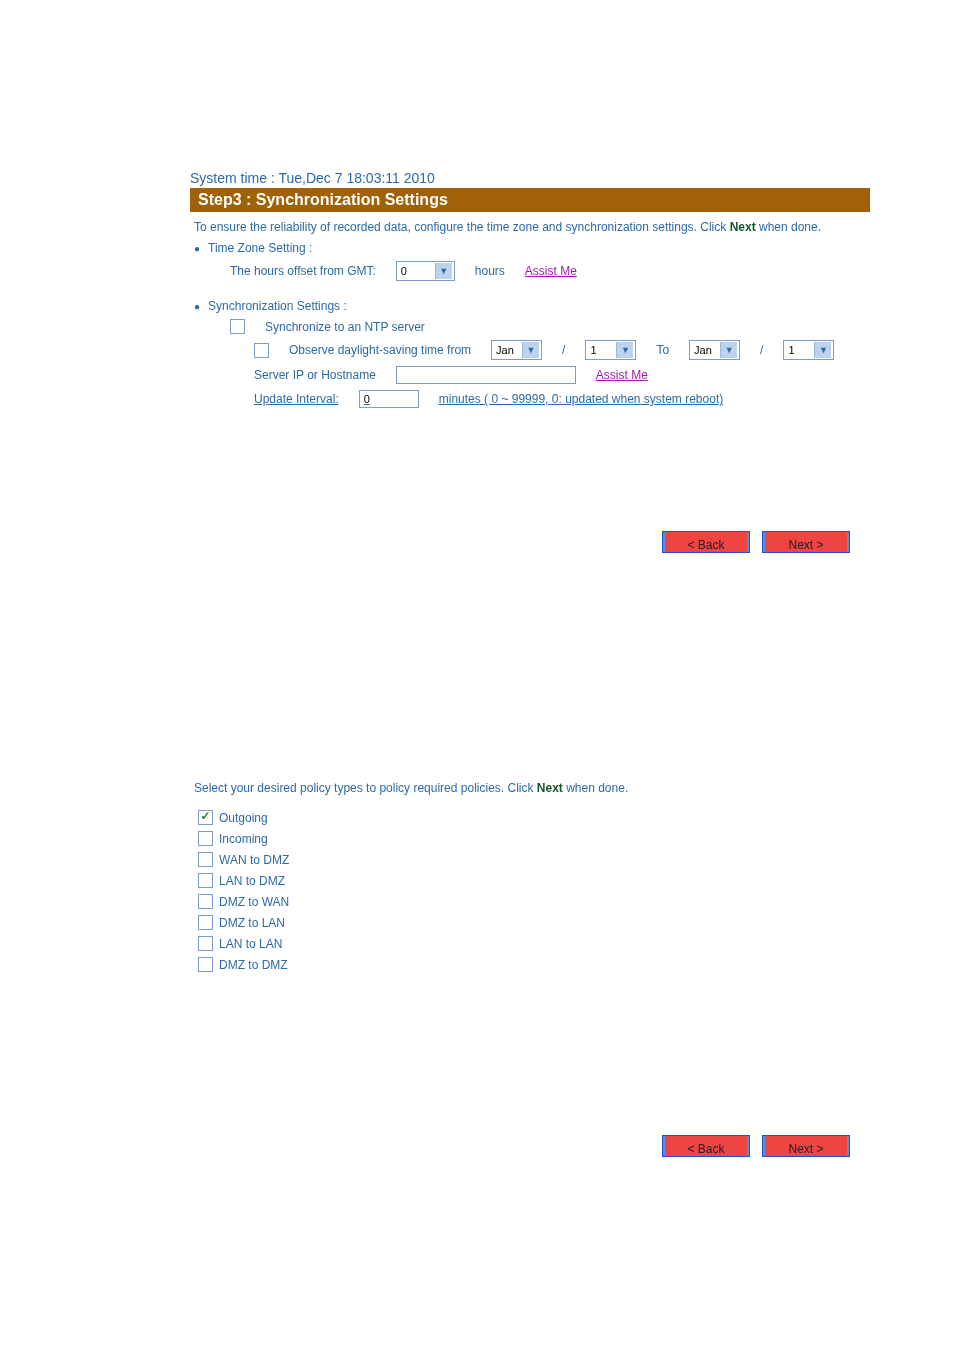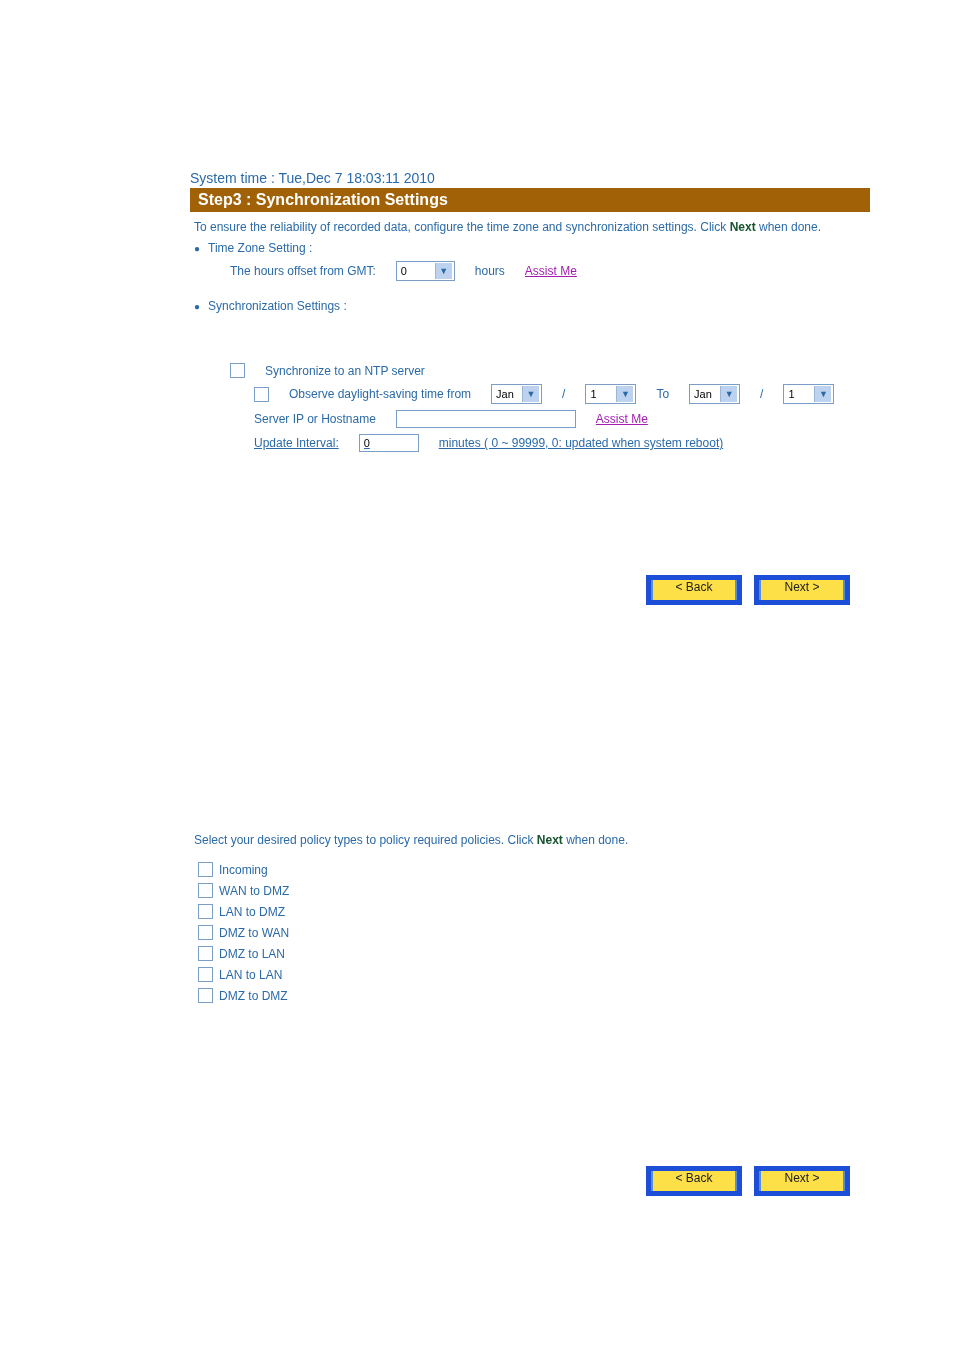--- a/index.html
+++ b/index.html
@@ -126,27 +126,27 @@
     padding: 120px 20px 20px 0;
     gap: 12px;
   }
   .nav-row2 {
     display: flex;
     justify-content: flex-end;
     padding: 160px 20px 40px 0;
     gap: 12px;
   }
   .btn {
-    border: 5px solid #1d4ed8;
-    background: #fde047;
+    border: 1px solid #1d4ed8;
+    background: #ef4444;
     width: 86px;
     height: 20px;
     font-size: 12px;
     display: inline-flex;
-    align-items: flex-start;
+    align-items: flex-end;
     justify-content: center;
     color: #222;
     position: relative;
     box-shadow: inset 2px 0 0 #5a8fcf, inset -2px 0 0 #5a8fcf;
   }
   .btn .lbl { padding: 0 4px; }
   .policy-list {
     padding: 6px 0 0 8px;
   }
   .policy-item {
@@ -187,21 +187,21 @@
         <span class="link">Assist Me</span>
       </div>
 
       <div class="section-gap"></div>
 
       <div class="bullet-row">
         <span class="bullet">●</span>
         <span>Synchronization Settings :</span>
       </div>
 
-      <div class="row" style="padding-left:40px;margin-top:44px;">
+      <div class="row" style="padding-left:40px;">
         <span class="cb"></span>
         <span>Synchronize to an NTP server</span>
       </div>
 
       <div class="row" style="padding-left:64px;">
         <span class="cb"></span>
         <span>Observe daylight-saving time from</span>
         <span class="sel">
           <span class="val">Jan</span>
           <span class="arrow">▼</span>
@@ -245,20 +245,24 @@
       </div>
 
       <div class="big-gap"></div>
 
       <div class="desc">
         <span>Select your desired policy types to policy required policies. Click </span><strong>Next</strong><span> when done.</span>
       </div>
 
       <div class="policy-list" id="policy-list">
           <div class="policy-item">
+            <span class="cb checked"></span>
+            <span>Outgoing</span>
+          </div>
+          <div class="policy-item">
             <span class="cb"></span>
             <span>Incoming</span>
           </div>
           <div class="policy-item">
             <span class="cb"></span>
             <span>WAN to DMZ</span>
           </div>
           <div class="policy-item">
             <span class="cb"></span>
             <span>LAN to DMZ</span>

